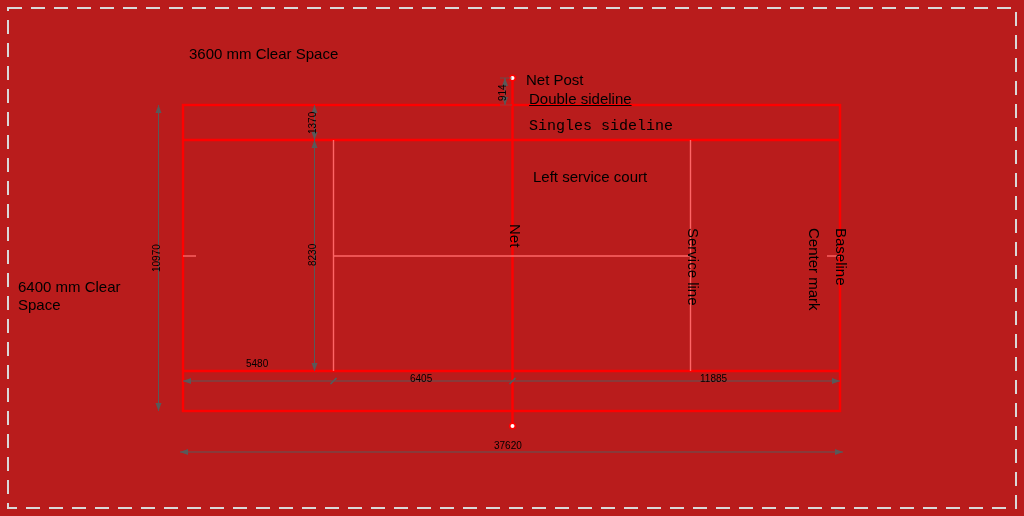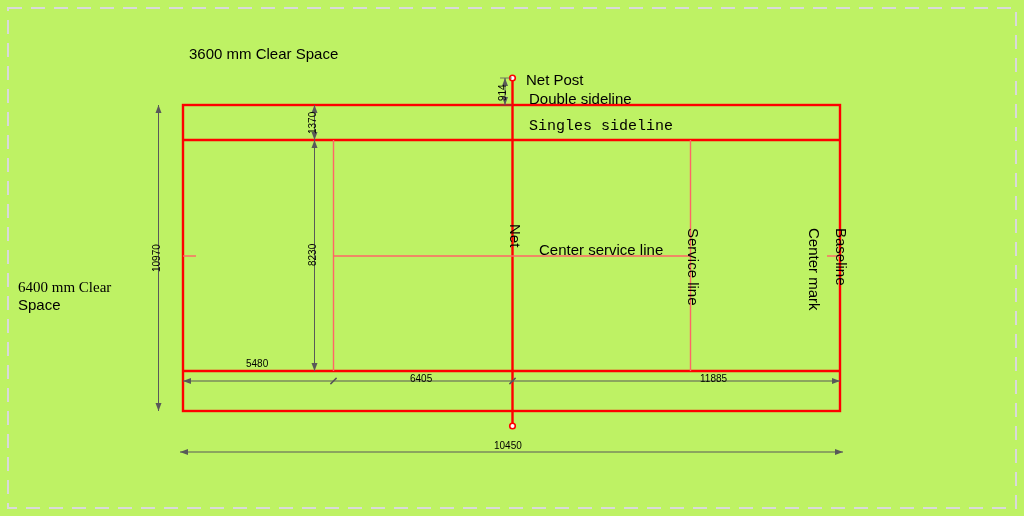--- a/index.html
+++ b/index.html
@@ -7,21 +7,21 @@
     padding: 0;
     background: #ffffff;
   }
   body {
     font-family: "Liberation Sans", sans-serif;
   }
   #stage {
     position: relative;
     width: 1024px;
     height: 516px;
-    background: #bef264;
+    background: #b91c1c;
     overflow: hidden;
   }
   #stage svg {
     position: absolute;
     left: 0;
     top: 0;
   }
   .lbl {
     position: absolute;
     color: #000000;
@@ -86,31 +86,31 @@
     <line x1="183" y1="381" x2="333.5" y2="381" stroke="#595959" stroke-width="1" marker-start="url(#arrStart)" marker-end="url(#tickM)"></line>
     <line x1="333.5" y1="381" x2="512.5" y2="381" stroke="#595959" stroke-width="1" marker-start="url(#tickM)" marker-end="url(#tickM)"></line>
     <line x1="512.5" y1="381" x2="840" y2="381" stroke="#595959" stroke-width="1" marker-start="url(#tickM)" marker-end="url(#arrEnd)"></line>
 
     <line x1="180" y1="452" x2="843" y2="452" stroke="#595959" stroke-width="1" marker-start="url(#arrStart)" marker-end="url(#arrEnd)"></line>
 
   </svg>
 
   <div class="lbl lbl-big" style="left:189px; top:45px;">3600 mm Clear Space</div>
 
-  <div class="lbl lbl-big" style="left:18px; top:278px;font-family:Liberation Serif, serif;">6400 mm Clear</div>
+  <div class="lbl lbl-big" style="left:18px; top:278px;">6400 mm Clear</div>
   <div class="lbl lbl-big" style="left:18px; top:296px;">Space</div>
 
   <div class="lbl lbl-big" style="left:526px; top:71px;">Net Post</div>
 
-  <div class="lbl lbl-big" style="left:529px; top:90px;">Double sideline</div>
+  <div class="lbl lbl-big" style="left:529px; top:90px;text-decoration:underline;">Double sideline</div>
 
   <div class="lbl lbl-big" style="left:529px; top:118px;font-family:Liberation Mono, monospace;">Singles sideline</div>
 
+  <div class="lbl lbl-big" style="left:533px; top:168px;">Left service court</div>
 
-  <div class="lbl lbl-big" style="left:539px; top:241px;">Center service line</div>
 
 
   <div class="lbl lbl-big rot-cw" style="left:524px; top:224px;">Net</div>
 
   <div class="lbl lbl-big rot-cw" style="left:702px; top:228px;">Service line</div>
 
   <div class="lbl lbl-big rot-cw" style="left:823px; top:228px;">Center mark</div>
 
   <div class="lbl lbl-big rot-cw" style="left:850px; top:228px;">Baseline</div>
 
@@ -121,15 +121,15 @@
   <div class="lbl lbl-dim rot-ccw" style="left:307px; top:266px;">8230</div>
 
   <div class="lbl lbl-dim rot-ccw" style="left:151px; top:272px;">10970</div>
 
   <div class="lbl lbl-dim" style="left:246px; top:358px;">5480</div>
 
   <div class="lbl lbl-dim" style="left:410px; top:373px;">6405</div>
 
   <div class="lbl lbl-dim" style="left:658px; top:373px;margin-left:42px;">11885</div>
 
-  <div class="lbl lbl-dim" style="left:494px; top:440px;">10450</div>
+  <div class="lbl lbl-dim" style="left:494px; top:440px;">37620</div>
 
 </div>
 
 </body></html>

